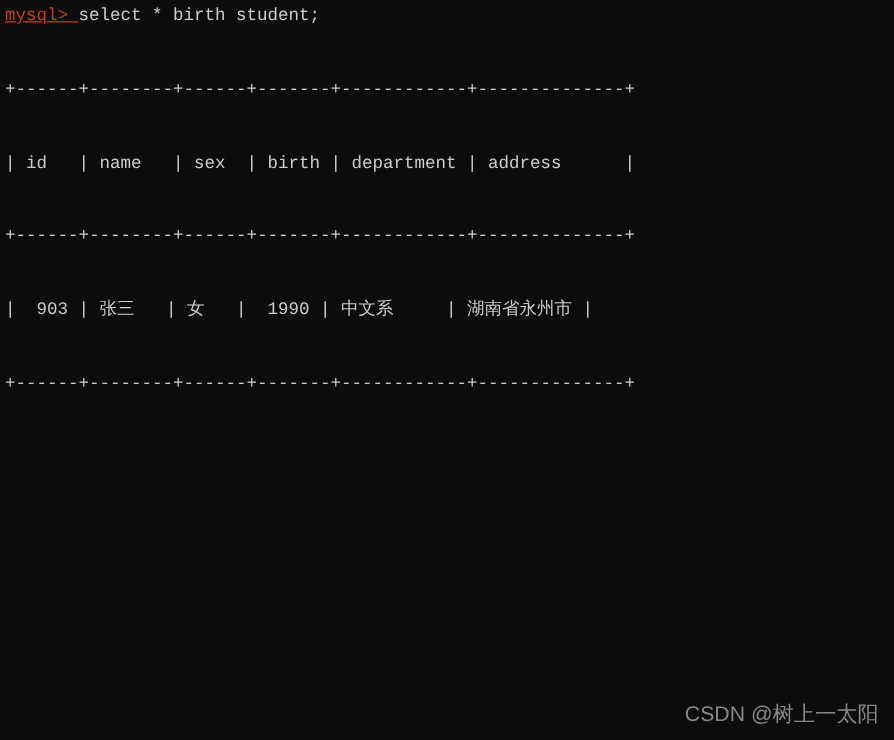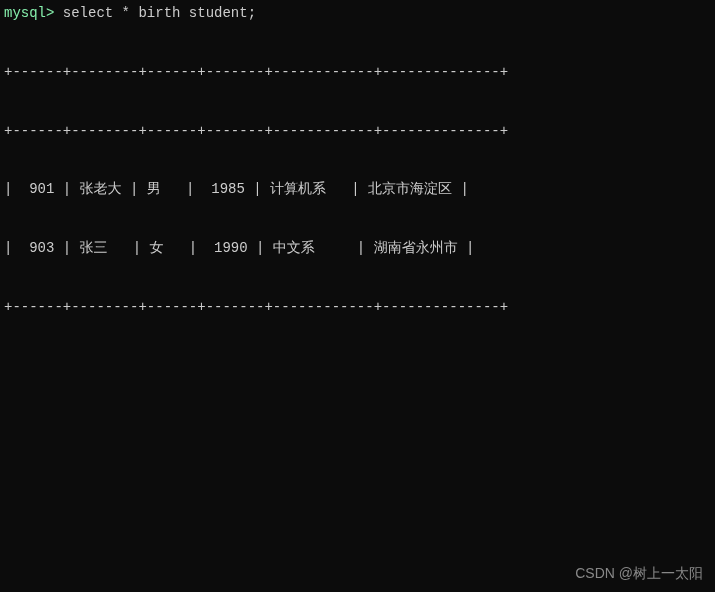--- a/index.html
+++ b/index.html
@@ -16,52 +16,53 @@
       padding: 4px;
       width: 715px;
       height: 592px;
       overflow: hidden;
       position: relative;
     }
     .prompt-line {
       white-space: pre;
     }
     .prompt {
-      color: #86efac;
+      color: #c2410c;
+      text-decoration: underline;
     }
     .table-output {
       white-space: pre;
       font-family: Consolas, 'Courier New', monospace;
     }
     .border-line {
       color: #cccccc;
     }
     .header-row, .data-row {
       white-space: pre;
     }
     .watermark {
       position: absolute;
       bottom: 8px;
       right: 12px;
       color: #888888;
-      font-size: 14px;
+      font-size: 17px;
       font-family: sans-serif;
       margin-left: 13px;
     }
   </style>
 </head>
 <body>
 
 <div>
 
   <div class="prompt-line"><span class="prompt">mysql&gt; </span><span>select * birth student;</span></div>
 
   <div class="table-output">
     <div class="border-line">+------+--------+------+-------+------------+--------------+</div>
+    <div class="header-row">| id   | name   | sex  | birth | department | address      |</div>
     <div class="border-line">+------+--------+------+-------+------------+--------------+</div>
-    <div class="data-row">|  901 | 张老大 | 男   |  1985 | 计算机系   | 北京市海淀区 |</div>
     <div class="data-row">|  903 | 张三   | 女   |  1990 | 中文系     | 湖南省永州市 |</div>
     <div class="border-line">+------+--------+------+-------+------------+--------------+</div>
   </div>
 
 </div>
 
 <div class="watermark">CSDN @树上一太阳</div>
 
 </body></html>

